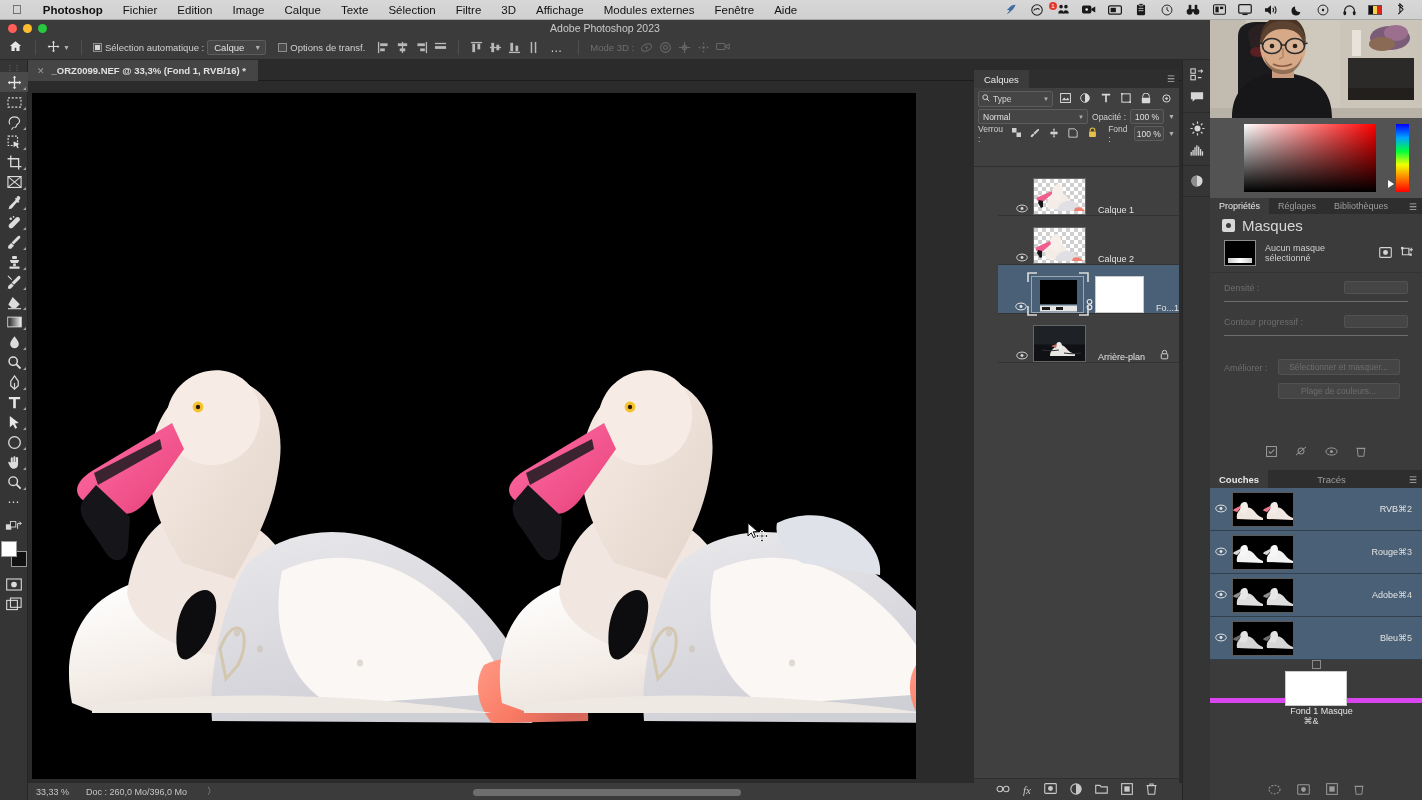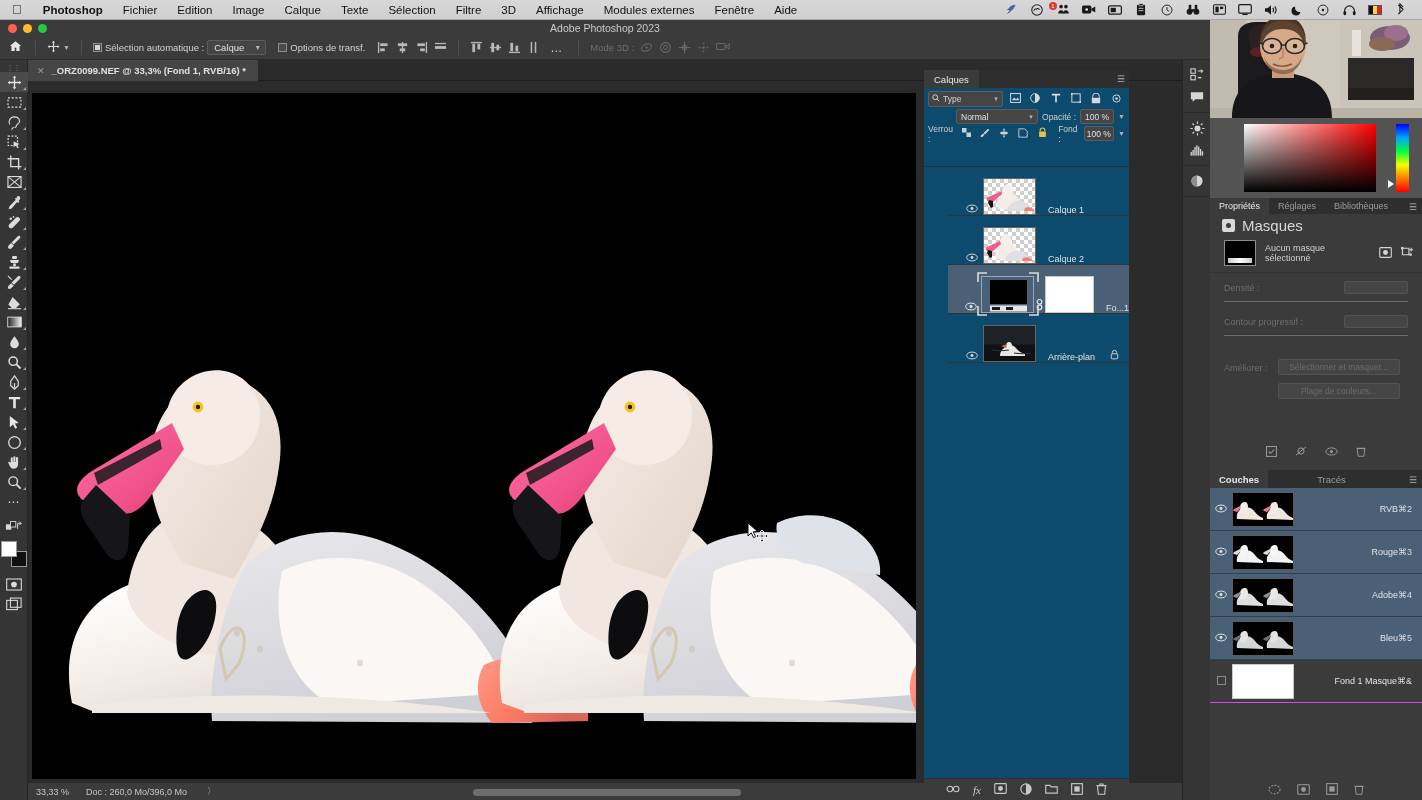--- a/index.html
+++ b/index.html
@@ -140,22 +140,22 @@
   .dock {
     position:absolute; left:1182px; top:60px; width:28px; bottom:0;
     background:#353535; border-left:1px solid #252525; z-index:16;
   }
   .dock-grp { border-bottom:1px solid #2a2a2a; padding:4px 0; }
   .dock i.di { display:flex; align-items:center; justify-content:center;
                width:28px; height:22px; color:#d6d6d6; }
 
   
   .layers {
-    position:absolute; left:924px; top:70px; width:205px; height:730px;
-    background:#0c4a6e; z-index:18;
+    position:absolute; left:974px; top:70px; width:205px; height:730px;
+    background:#404040; z-index:18;
   }
   .pnl-tabs { display:flex; height:18px; background:#2e2e2e; align-items:stretch; position:relative; }
   .pnl-tabs .t { padding:0 10px; font-size:9.5px; color:#9d9d9d;
                  display:flex; align-items:center; }
   .pnl-tabs .t.act { background:#3b3b3b; color:#e8e8e8; }
   .pnl-tabs .menu { position:absolute; right:4px; top:4px; color:#b4b4b4; font-size:9px; }
   .lp-row1 { display:flex; align-items:center; height:20px; padding:2px 4px 0; gap:4px; }
   .filter-combo {
     flex:0 0 75px; height:16px; background:#454545; border:1px solid #5c5c5c; border-radius:2px;
     display:flex; align-items:center; padding:0 3px; gap:3px; color:#d6d6d6; font-size:8.5px;
@@ -164,21 +164,20 @@
   .filter-combo .cv { position:absolute; right:3px; font-size:6px; color:#b0b0b0; }
   .fi { width:17px; text-align:center; color:#d8d8d8; font-size:10px; }
   .lp-row2, .lp-row3 {
     display:flex; align-items:center; height:17px; padding:1px 4px; gap:4px;
     color:#cfcfcf; font-size:8.5px;
   }
   .blend {
     flex:1; height:15px; background:#454545; border:1px solid #5c5c5c; border-radius:2px;
     display:flex; align-items:center; padding:0 4px; color:#e0e0e0; font-size:8.5px;
     position:relative;
-    margin-left:28px;
   }
   .blend .cv { position:absolute; right:3px; font-size:6px; color:#b0b0b0; }
   .numfield {
     background:#454545; border:1px solid #5c5c5c; border-radius:2px;
     width:34px; height:15px; display:flex; align-items:center; justify-content:center;
     color:#e0e0e0; font-size:8.5px;
   }
   .layer-list { position:absolute; left:0; top:96px; right:0; bottom:22px;
                 border-top:1px solid #2f2f2f; }
   .lrow {
@@ -1344,21 +1343,21 @@
             <path d="M7 13L1 16c-1 1-1 2 0 2l3 1 4-4z" fill="#6e6e6e"></path>
             <path d="M34 26c-1-5 1-9 6-11 5-2 9 0 12 4 2 3 5 5 8 6v2z" fill="#d6d6d6"></path>
             <path d="M37 15c0-4 2-6 5-6 2 0 3 2 3 5 0 3-2 6-3 7l-5-1z" fill="#e2e2e2"></path>
             <path d="M37 13l-6 3c-1 1-1 2 0 2l3 1 4-4z" fill="#6e6e6e"></path>
           </svg>
         </span>
         <span class="ch-name">Bleu</span>
         <span class="ch-key">⌘5</span>
       </div>
 
-      <div class="chrow" style="border-bottom:1px solid #d946ef;">
+      <div class="chrow" style="border-bottom:5px solid #d946ef;flex-direction:column;">
         <span class="ch-eye"><span class="ebox"></span></span>
         <span class="ch-thumb" style="background:#fff;border-color:#c9c9c9;"></span>
         <span class="ch-name">Fond 1 Masque</span>
         <span class="ch-key">⌘&amp;</span>
       </div>
 
       <div class="ch-footer">
         <span>
           <svg width="13" height="11" viewBox="0 0 14 12">
               <ellipse cx="7" cy="6" rx="6" ry="4.6" fill="none" stroke="#9a9a9a" stroke-width="1.1" stroke-dasharray="2 1.5"></ellipse>

